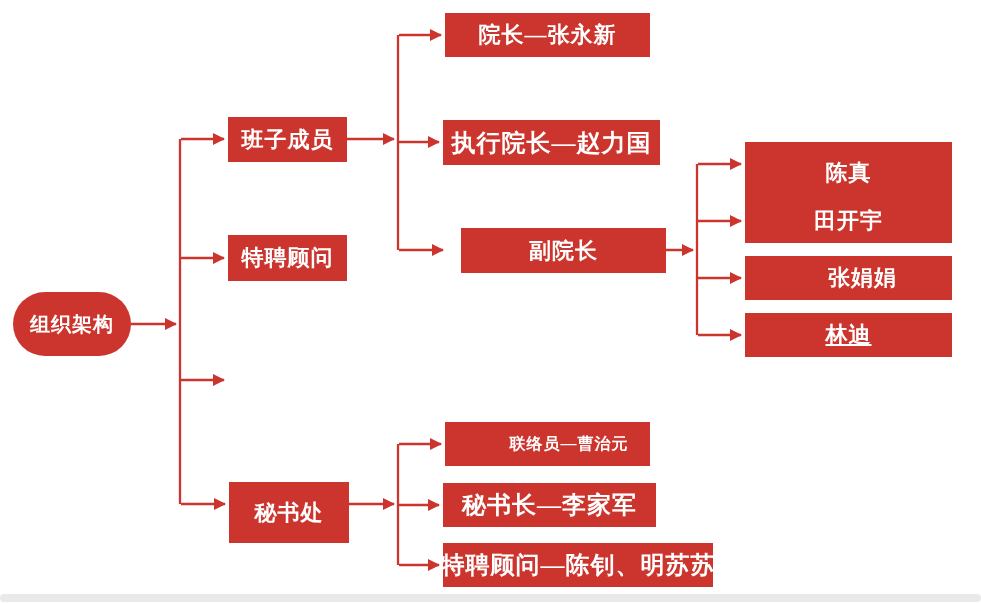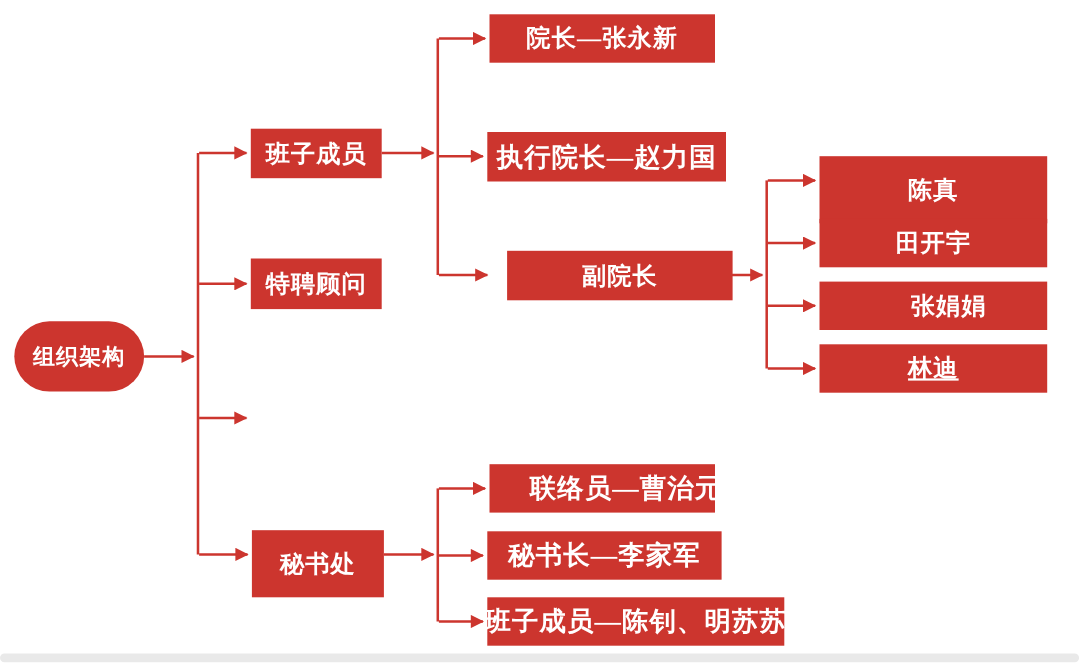--- a/index.html
+++ b/index.html
@@ -53,21 +53,21 @@
   
   .n-dean   { left: 445px; top: 13px;  width: 205px; height: 44px; }
   .n-exec   { left: 443px; top: 120px; width: 217px; height: 45px; font-size: 24px; }
   .n-vice   { left: 447px; top: 228px; width: 205px; height: 45px; margin-left: 14px; }
   
   .n-vd0    { left: 745px; top: 142px; width: 207px; height: 61px; }
   .n-vd1    { left: 745px; top: 199px; width: 207px; height: 44px; }
   .n-vd2    { left: 745px; top: 256px; width: 207px; height: 44px; padding-left: 28px; }
   .n-vd3    { left: 745px; top: 313px; width: 207px; height: 44px; text-decoration: underline; }
   
-  .n-sc0    { left: 445px; top: 422px; width: 205px; height: 44px; font-size: 24px; padding-left: 43px; }
+  .n-sc0    { left: 445px; top: 422px; width: 205px; height: 44px; font-size: 16px; padding-left: 43px; }
   .n-sc1    { left: 443px; top: 483px; width: 213px; height: 44px; font-size: 24px; }
   .n-sc2    { left: 443px; top: 543px; width: 270px; height: 44px; font-size: 24px; }
   .bottom-bar {
     position: absolute;
     left: 0; right: 0; bottom: 2px;
     height: 8px;
     background: var(--bar);
     border-radius: 5px;
   }
 </style>
@@ -122,16 +122,16 @@
   <div class="node n-exec">执行院长—赵力国</div>
   <div class="node n-vice">副院长</div>
 
   <div class="node n-vd0">陈真</div>
   <div class="node n-vd1">田开宇</div>
   <div class="node n-vd2">张娟娟</div>
   <div class="node n-vd3">林迪</div>
 
   <div class="node n-sc0">联络员—曹治元</div>
   <div class="node n-sc1">秘书长—李家军</div>
-  <div class="node n-sc2">班子成员—陈钊、明苏苏</div>
+  <div class="node n-sc2">特聘顾问—陈钊、明苏苏</div>
 
   <div class="bottom-bar"></div>
 </div>
 
 </body></html>

